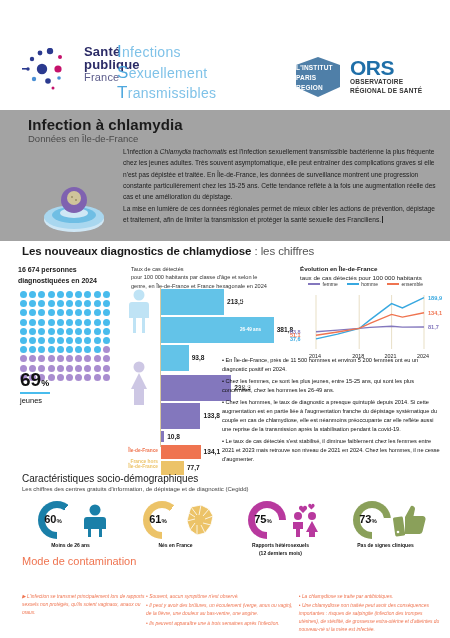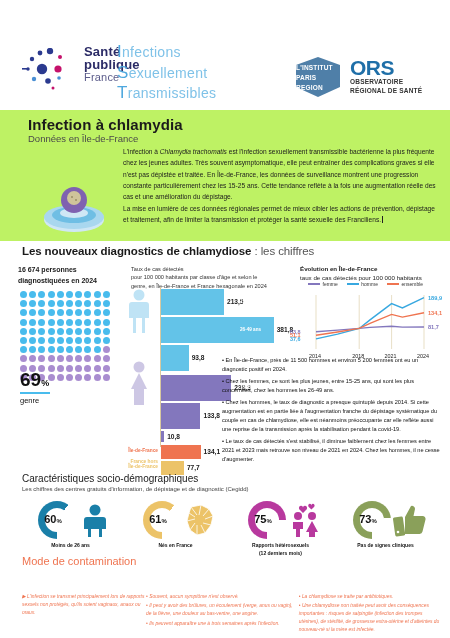--- a/index.html
+++ b/index.html
@@ -23,21 +23,21 @@
   .ist-line .cap { font-size:17px; color:#4fa8de; font-weight:500; }
 
   .inst-logo { position:absolute; left:292px; top:25px; width:150px; height:40px; }
   .inst-hex { position:absolute; left:0; top:0; width:52px; height:40px; }
   .inst-hex-txt { position:absolute; left:4px; top:6px; width:44px; color:#fff;
                   font-size:6.5px; font-weight:bold; line-height:1.5; letter-spacing:.2px;}
   .ors-big { position:absolute; left:58px; top:-1px; font-size:21px; font-weight:bold; color:#1f6fa8; letter-spacing:-.5px;}
   .ors-sub { position:absolute; left:58px; top:20px; font-size:6.5px; font-weight:bold; color:#333; line-height:1.45; letter-spacing:.2px;}
 
   
-  .intro { position:relative; background:#bef264; height:131px; }
+  .intro { position:relative; background:#a3a3a3; height:131px; }
   .intro h1 { position:absolute; left:28px; top:6px; font-size:15px; color:#1b1b1b; font-weight:bold; letter-spacing:.1px;}
   .intro h2 { position:absolute; left:28px; top:23px; font-size:9.5px; color:#4a4a4a; font-weight:normal;}
   .intro-body { position:absolute; left:123px; top:36px; width:315px; font-size:6.6px; color:#1c1c1c; line-height:1.72; }
   .intro-body em { font-style: italic; }
   .intro-body .caret { border-left:1px solid #222; margin-left:1px;}
   .dish { position:absolute; left:38px; top:70px; width:72px; height:55px; }
 
   
   .sec1 { position:relative; height:230px; }
   .sec-title { position:absolute; left:22px; top:4px; font-size:11.5px; font-weight:bold; color:#1a1a1a; letter-spacing:-.1px;}
@@ -308,21 +308,21 @@
           <div class="wd" style="background: rgb(169, 141, 208);"></div>
           <div class="wd" style="background: rgb(169, 141, 208);"></div>
           <div class="wd" style="background: rgb(169, 141, 208);"></div>
           <div class="wd" style="background: rgb(169, 141, 208);"></div>
         </div>
       </div>
 
     <div class="pct-box">
       <span class="pct-num">69</span><span class="pct-sym">%</span>
       <div class="pct-rule"></div>
-      <div class="pct-label">genre</div>
+      <div class="pct-label">jeunes</div>
     </div>
 
     <div class="chart-cap">
       <div>Taux de cas détectés</div>
       <div>pour 100 000 habitants par classe d'âge et selon le</div>
       <div>genre, en Île-de-France et France hexagonale en 2024</div>
     </div>
 
     <div class="barchart" id="barchart">
       <div class="bc-axis"></div>

